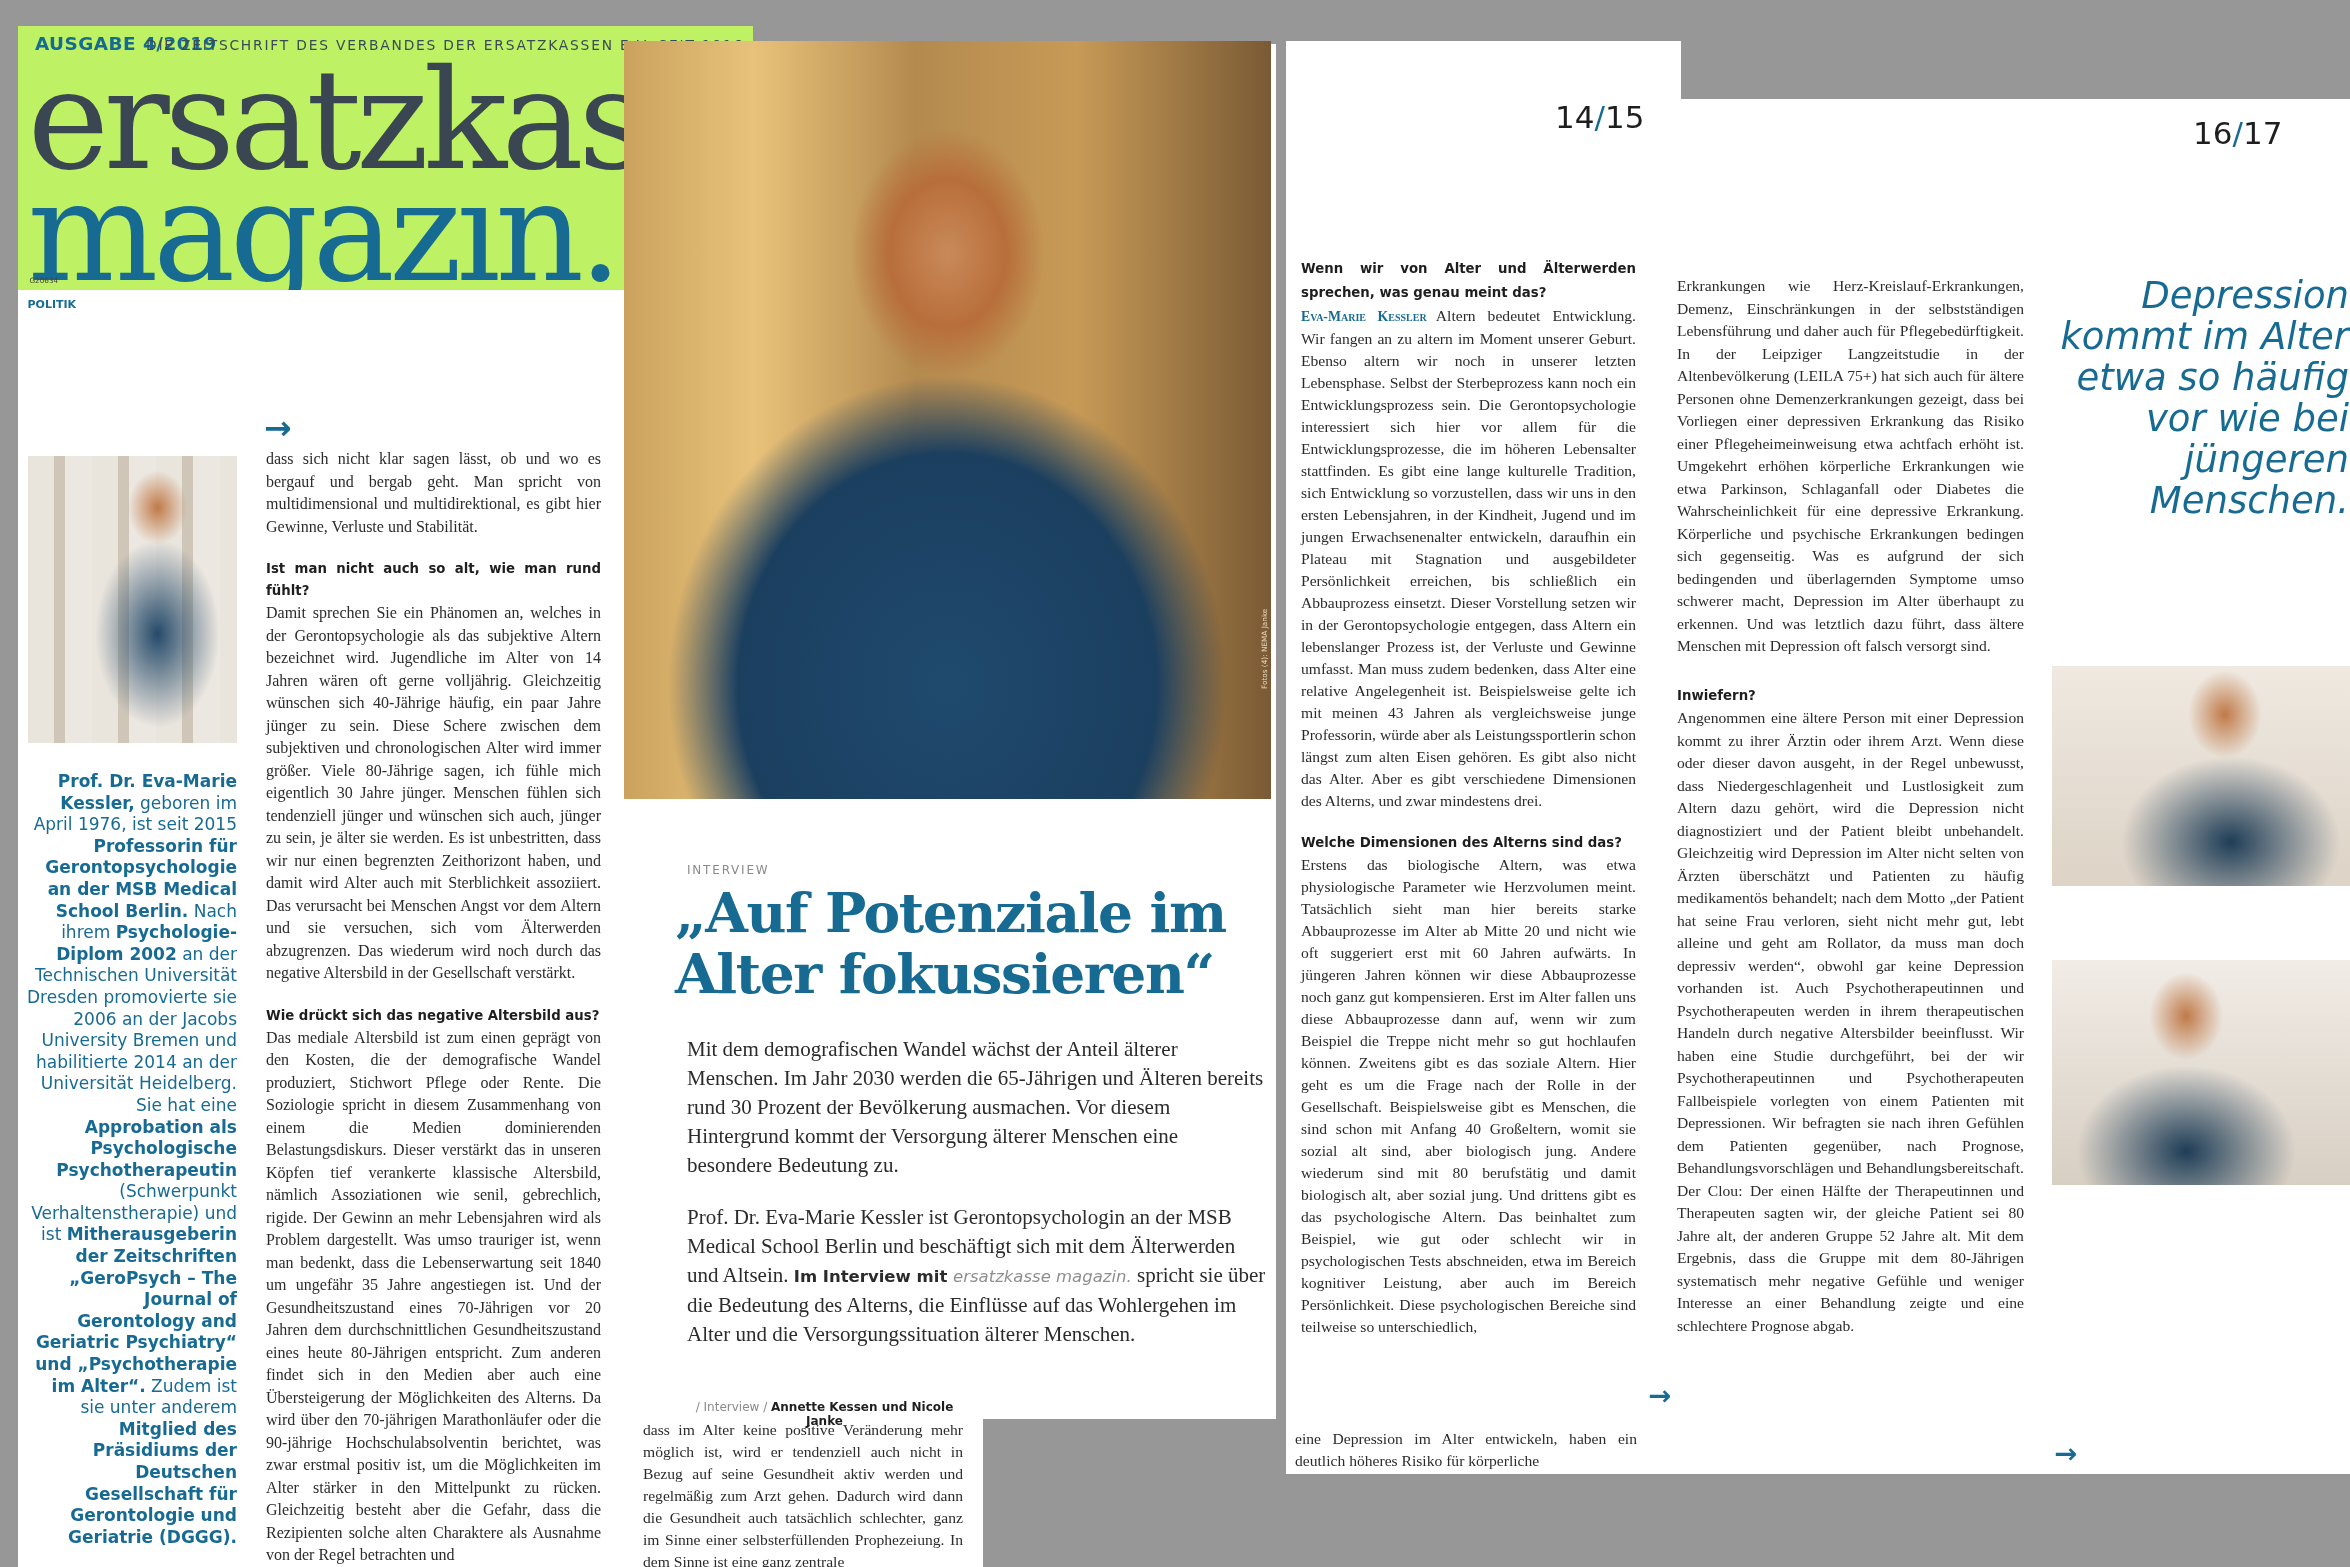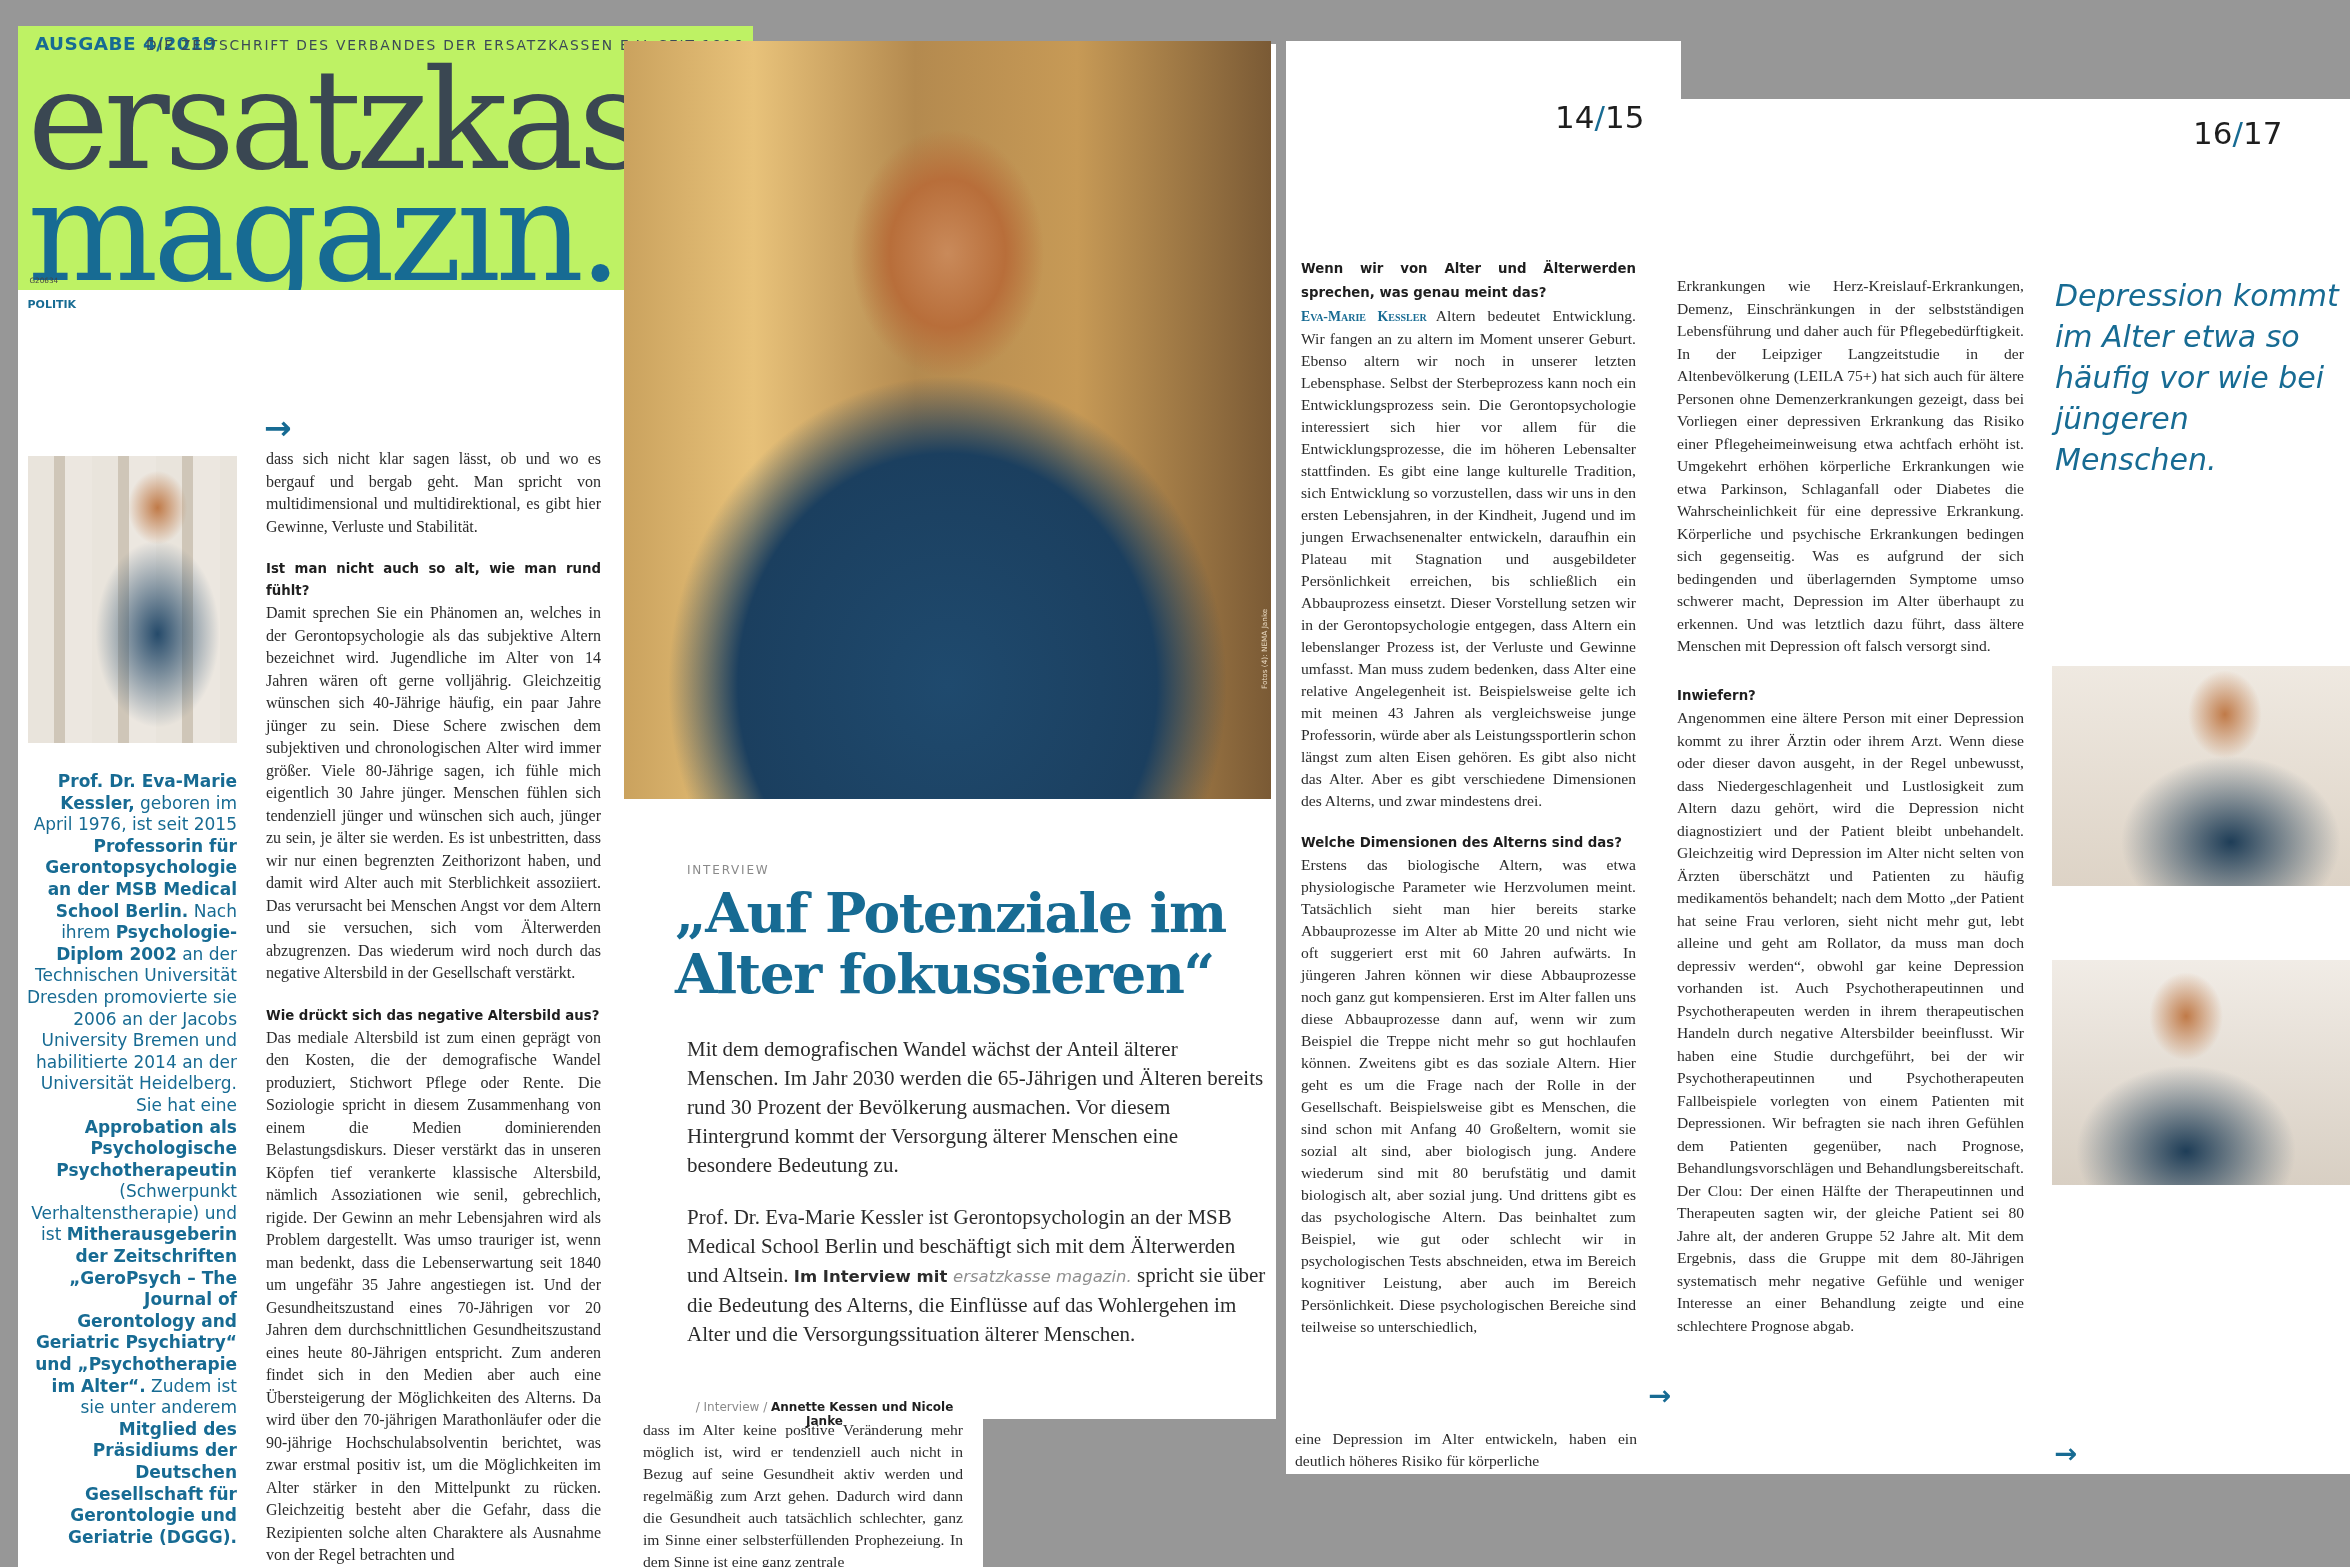--- a/index.html
+++ b/index.html
@@ -72,21 +72,21 @@
   .lead2 { left:687px; top:1203px; width:579px; font-family:"Liberation Serif", serif; font-size:21px; line-height:29px; color:#2b2b2b; }
   .lead2 .strong { font-family:"DejaVu Sans", sans-serif; font-weight:bold; font-size:16.5px;text-align:right; }
   .lead2 .mag { font-family:"DejaVu Sans", sans-serif; font-style:italic; color:#8f8f8f; font-size:16.5px; }
   .byline { left:687px; top:1400px; width:275px; text-align:center; font-family:"DejaVu Sans", sans-serif; font-size:12px; }
   .byline .gr { color:#8a8a8a; }
   .byline .bk { color:#1e1e1e; font-weight:bold; }
 
   .pagenum { font-family:"DejaVu Sans", sans-serif; font-size:31px; color:#1e1e1e; letter-spacing:0; }
   .pagenum .sl { color:#176b93; font-weight:normal; }
 
-  .pullquote { left:2055px; top:275px; width:294px; font-family:"DejaVu Sans", sans-serif; font-style:italic; font-size:30px; line-height:41px; color:#176b93; }
+  .pullquote { left:2055px; top:275px; width:294px; font-family:"DejaVu Sans", sans-serif; font-style:italic; font-size:37px; line-height:41px; color:#176b93;text-align:right; }
 </style>
 </head>
 <body>
 
 <div class="page" style="left:18.4px; top:44px; width:1258px; height:1523px;"></div>
 
 <div class="abs masthead">
   <div class="mh-issue">AUSGABE 4/2019</div>
   <div class="mh-tag">DIE ZEITSCHRIFT DES VERBANDES DER ERSATZKASSEN E.V. SEIT 1916</div>
   <div class="mh-title1">ersatzkasse</div>

